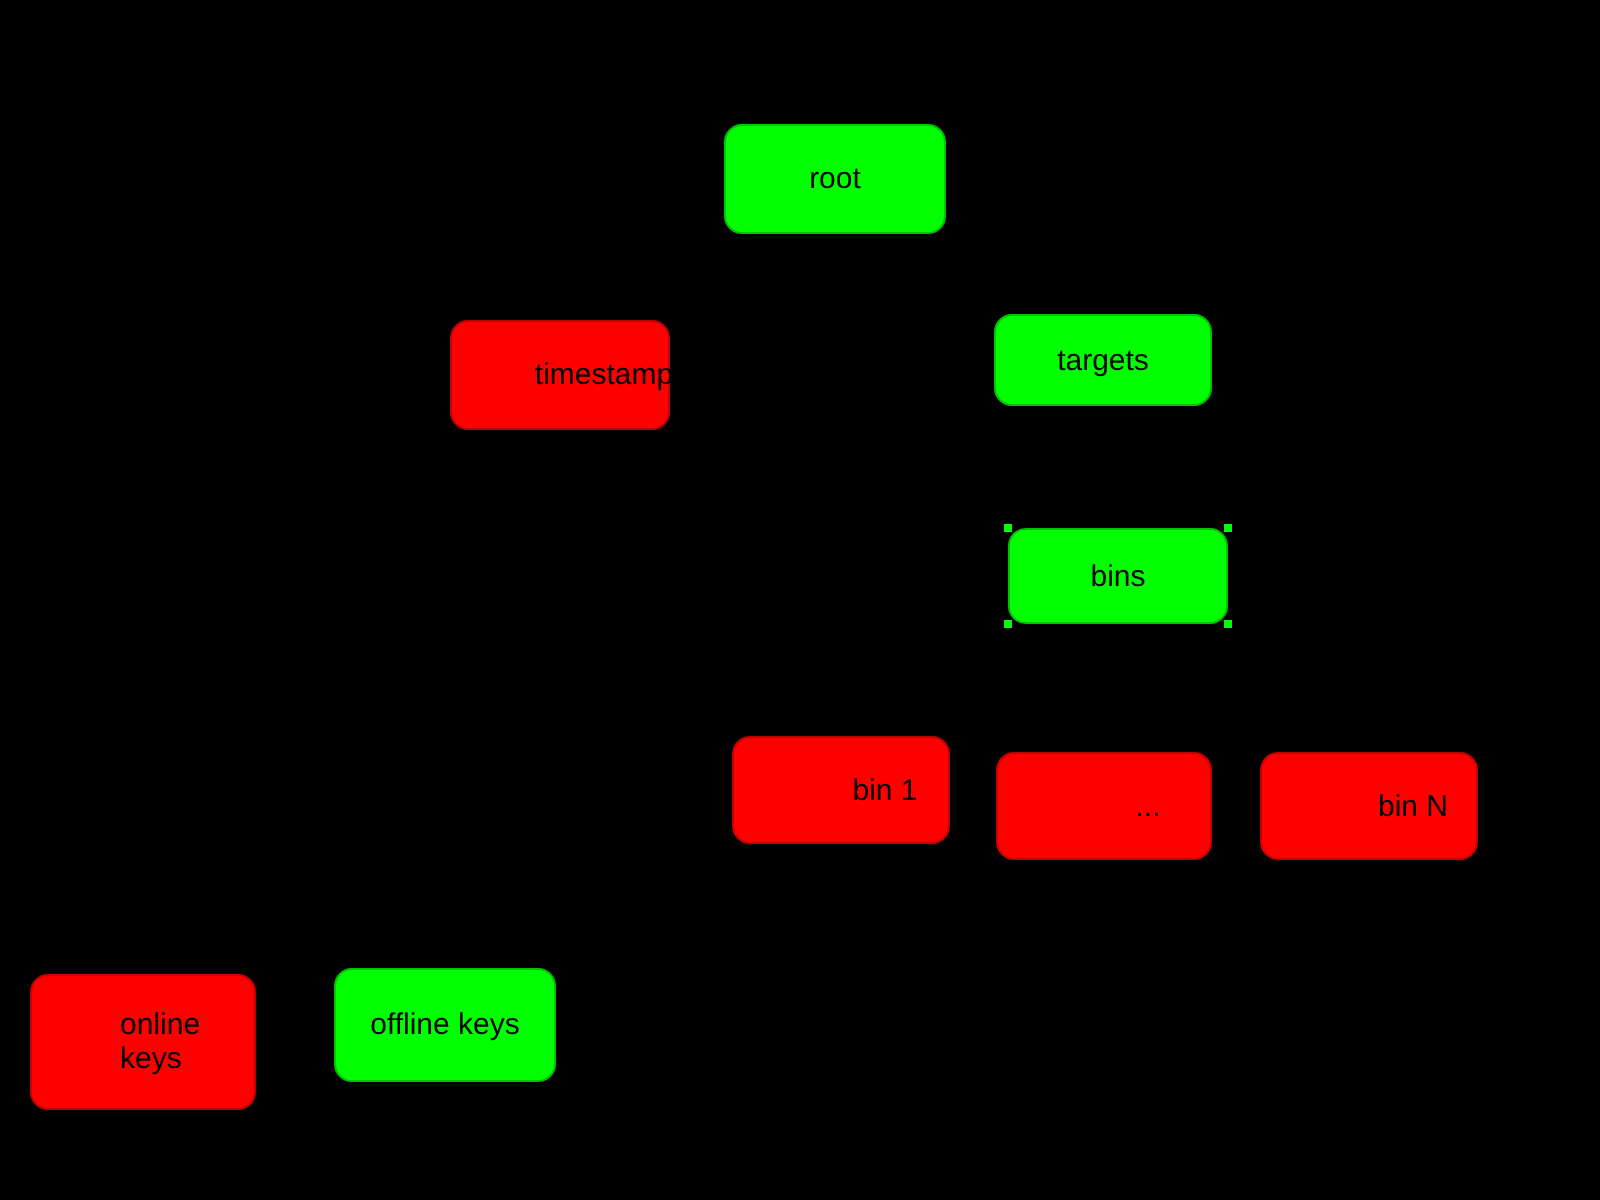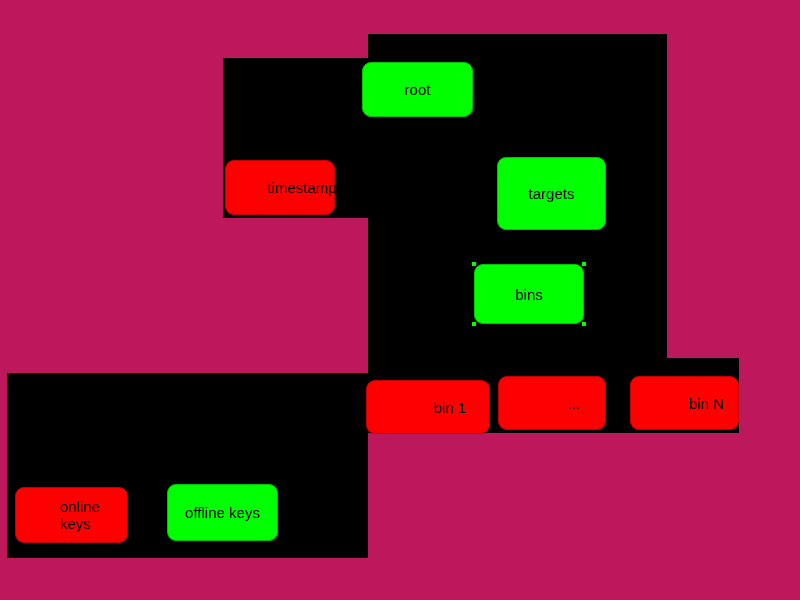--- a/index.html
+++ b/index.html
@@ -5,21 +5,21 @@
   html, body {
     margin: 0;
     padding: 0;
     background: #ffffff;
     font-family: "Liberation Sans", sans-serif;
   }
   #canvas {
     position: relative;
     width: 800px;
     height: 600px;
-    background: #be185d;
+    background: #000000;
     overflow: hidden;
   }
   .block {
     position: absolute;
     background: #000000;
   }
   
   .blk-column    { left: 368px; top: 34px;  width: 299px; height: 399px; }
   .blk-left-mid  { left: 223px; top: 58px;  width: 145px; height: 160px; }
   .blk-row-ext   { left: 667px; top: 358px; width: 72px;  height: 75px;  }
@@ -34,26 +34,26 @@
     font-size: 15px;
     color: #000000;
     box-sizing: border-box;
   }
   .node.red   { background: #ff0000; border: 1px solid #c40000; padding-left: 44px; }
   .node.green { background: #00ff00; border: 1px solid #00c400; }
 
   .n-root      { left: 362px; top: 62px;  width: 111px; height: 55px; }
   .n-timestamp { left: 225px; top: 160px; width: 110px; height: 55px; }
   .n-snapshot  { left: 362px; top: 160px; width: 109px; height: 54px; }
-  .n-targets   { left: 497px; top: 157px; width: 109px; height: 73px; justify-content: center; }
-  .n-bins      { left: 474px; top: 264px; width: 110px; height: 60px; }
-  .n-bin1      { left: 366px; top: 380px; width: 124px; height: 54px; }
+  .n-targets   { left: 497px; top: 157px; width: 109px; height: 46px; justify-content: center; }
+  .n-bins      { left: 504px; top: 264px; width: 110px; height: 48px; }
+  .n-bin1      { left: 366px; top: 368px; width: 109px; height: 54px; }
   .n-ellipsis  { left: 498px; top: 376px; width: 108px; height: 54px; }
   .n-binN      { left: 630px; top: 376px; width: 109px; height: 54px; text-align: right; }
-  .n-online    { left: 15px;  top: 487px; width: 113px; height: 56px; }
+  .n-online    { left: 15px;  top: 487px; width: 113px; height: 68px; }
   .n-offline   { left: 145px; top: 484px; width: 111px; height: 57px; margin-left: 22px; }
 
   
   .handle {
     position: absolute;
     width: 4px;
     height: 4px;
     background: #00ff00;
   }
   .h-tl { left: -3px;   top: -3px;    }

